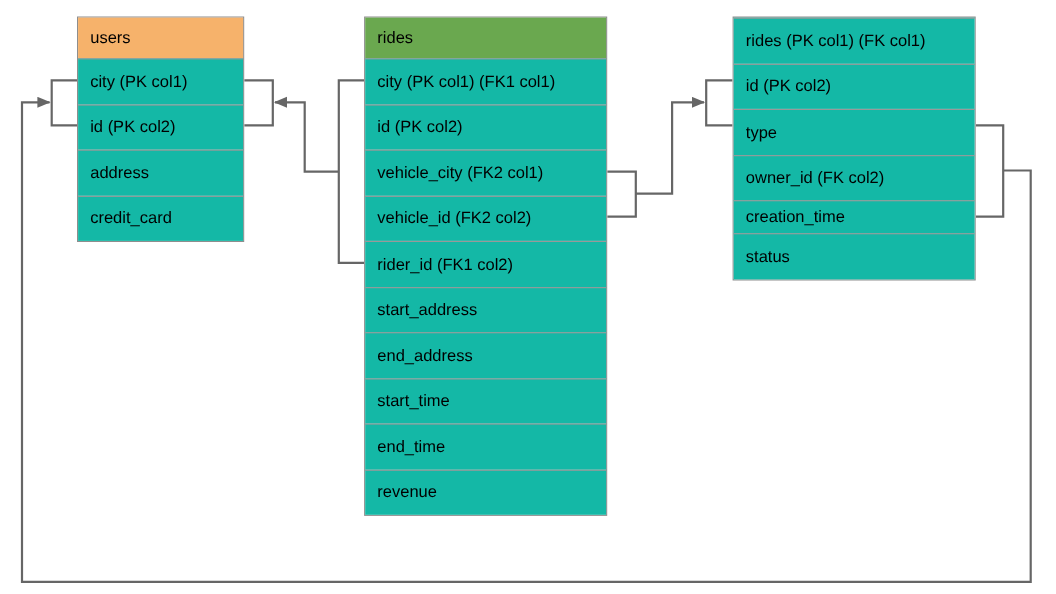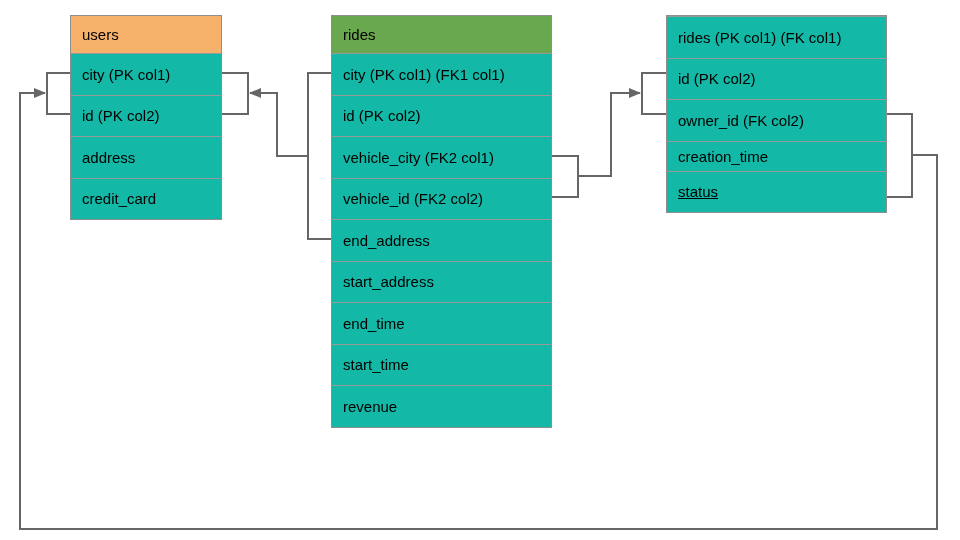--- a/index.html
+++ b/index.html
@@ -74,27 +74,29 @@
         <div class="trow" style="height: 41.5px;">id (PK col2)</div>
         <div class="trow" style="height: 41.5px;">address</div>
         <div class="trow" style="height: 41.5px;">credit_card</div>
       </div>
       <div class="entity-table" style="left: 331px; top: 15px; width: 221px;">
         <div class="thead" style="background: rgb(106, 168, 79); height: 37px;">rides</div>
         <div class="trow" style="height: 41.5px;">city (PK col1) (FK1 col1)</div>
         <div class="trow" style="height: 41.5px;">id (PK col2)</div>
         <div class="trow" style="height: 41.5px;">vehicle_city (FK2 col1)</div>
         <div class="trow" style="height: 41.5px; text-align: center;">vehicle_id (FK2 col2)</div>
+        <div class="trow" style="height: 41.5px;">rider_id (FK1 col2)</div>
+        <div class="trow" style="height: 41.5px;">start_address</div>
         <div class="trow" style="height: 41.5px;">end_address</div>
-        <div class="trow" style="height: 41.5px;">start_address</div>
+        <div class="trow" style="height: 41.5px;">start_time</div>
         <div class="trow" style="height: 41.5px;">end_time</div>
-        <div class="trow" style="height: 41.5px;">start_time</div>
         <div class="trow" style="height: 41.5px; text-align: center;">revenue</div>
       </div>
       <div class="entity-table" style="left: 666px; top: 15px; width: 221px;">
         <div class="trow" style="height: 41.5px;">rides (PK col1) (FK col1)</div>
         <div class="trow" style="height: 41.5px;">id (PK col2)</div>
+        <div class="trow" style="height: 41.5px;">type</div>
         <div class="trow" style="height: 41.5px;">owner_id (FK col2)</div>
         <div class="trow" style="height: 30px;">creation_time</div>
-        <div class="trow" style="height: 41.5px; text-decoration: underline;">status</div>
+        <div class="trow" style="height: 41.5px;">status</div>
       </div>
     </div>
 </div>
 
 </body></html>

